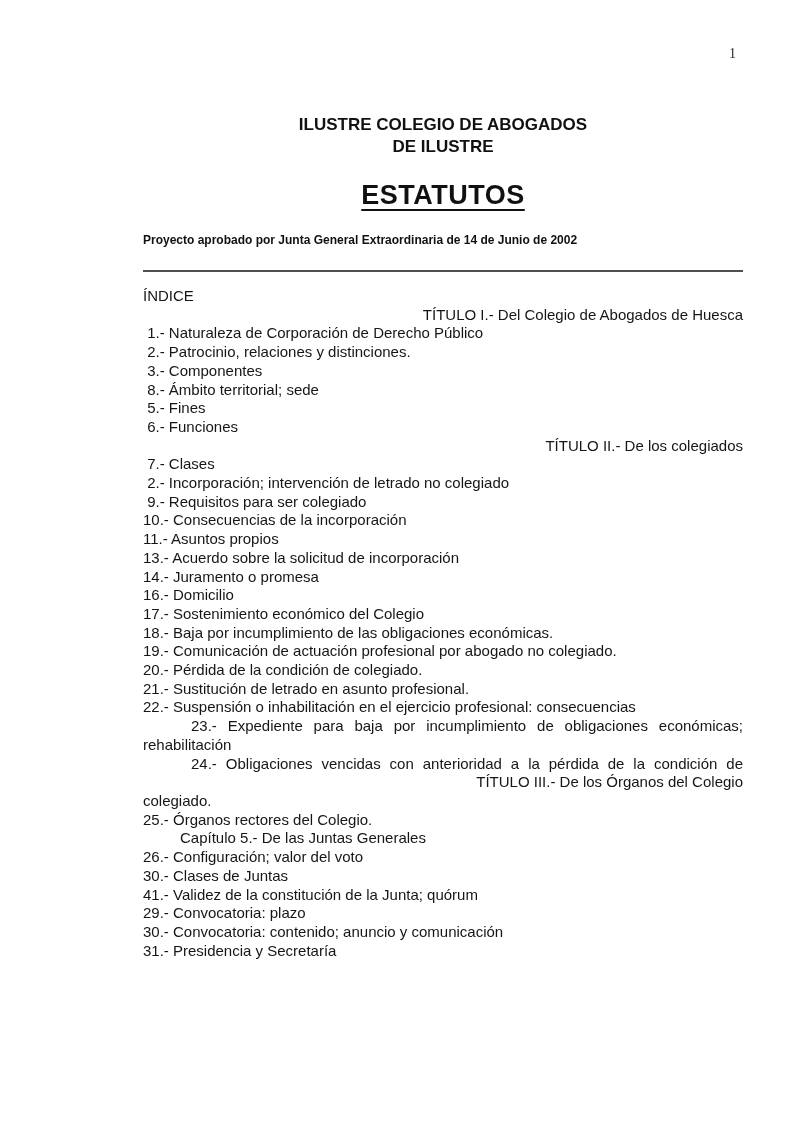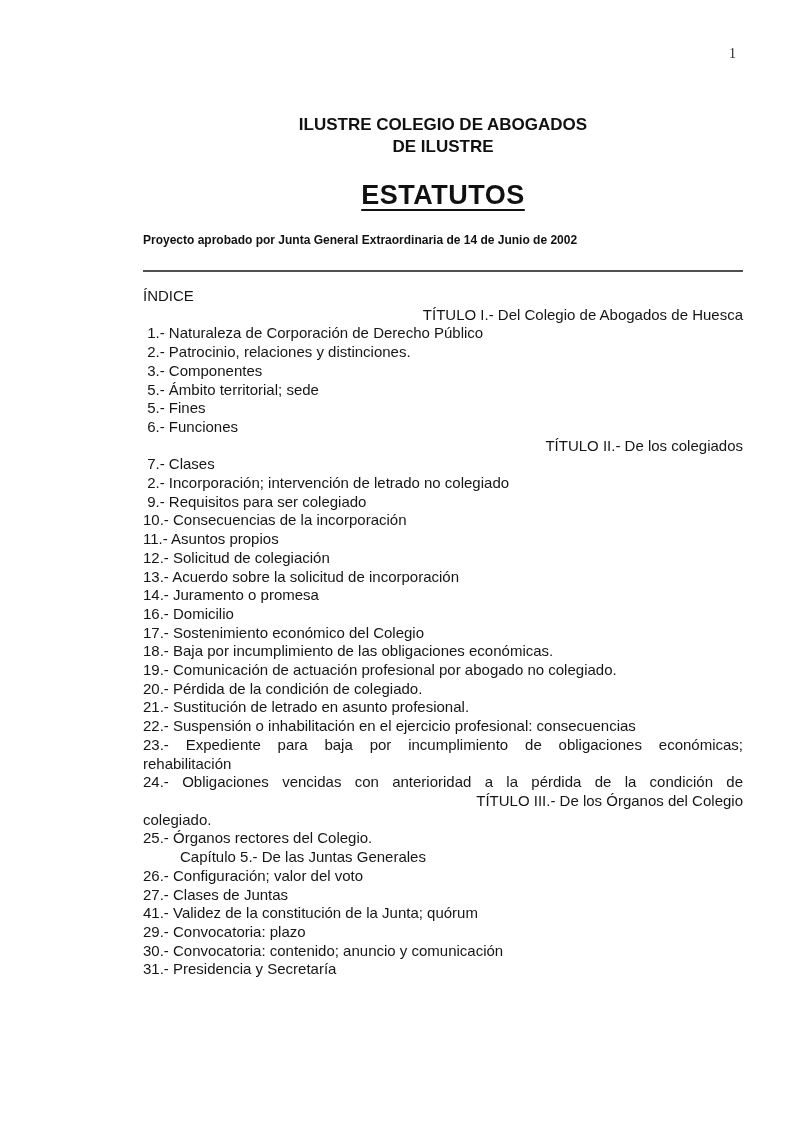--- a/index.html
+++ b/index.html
@@ -78,20 +78,21 @@
   .entry {
     white-space: pre-wrap;
   }
   .t-titulo   { padding-left: 95px; text-align: right; }
   .t-capitulo { padding-left: 37px; }
   .t-seccion  { padding-left: 99px; }
   .t-item-justified {
     text-align: justify;
     text-align-last: justify;
     white-space: normal;
+    margin-left: 48px;
   }
 </style>
 </head>
 <body>
 
 <div class="page">
 
   <div class="page-number">1</div>
 
   <div class="content">
@@ -111,48 +112,47 @@
 
     <div class="index">
       <div class="index-heading">ÍNDICE</div>
 
       <div>
 
       <div class="entry t-titulo">TÍTULO I.- Del Colegio de Abogados de Huesca</div>
           <div class="entry t-item"> 1.- Naturaleza de Corporación de Derecho Público</div>
           <div class="entry t-item"> 2.- Patrocinio, relaciones y distinciones.</div>
           <div class="entry t-item"> 3.- Componentes</div>
-          <div class="entry t-item"> 5.- Ámbito territorial; sede</div>
+          <div class="entry t-item"> 8.- Ámbito territorial; sede</div>
           <div class="entry t-item"> 5.- Fines</div>
           <div class="entry t-item"> 6.- Funciones</div>
           <div class="entry t-titulo">TÍTULO II.- De los colegiados</div>
           <div class="entry t-item"> 7.- Clases</div>
           <div class="entry t-item"> 2.- Incorporación; intervención de letrado no colegiado</div>
           <div class="entry t-item"> 9.- Requisitos para ser colegiado</div>
           <div class="entry t-item">10.- Consecuencias de la incorporación</div>
           <div class="entry t-item">11.- Asuntos propios</div>
-          <div class="entry t-item">12.- Solicitud de colegiación</div>
           <div class="entry t-item">13.- Acuerdo sobre la solicitud de incorporación</div>
           <div class="entry t-item">14.- Juramento o promesa</div>
           <div class="entry t-item">16.- Domicilio</div>
           <div class="entry t-item">17.- Sostenimiento económico del Colegio</div>
           <div class="entry t-item">18.- Baja por incumplimiento de las obligaciones económicas.</div>
           <div class="entry t-item">19.- Comunicación de actuación profesional por abogado no colegiado.</div>
           <div class="entry t-item">20.- Pérdida de la condición de colegiado.</div>
           <div class="entry t-item">21.- Sustitución de letrado en asunto profesional.</div>
           <div class="entry t-item">22.- Suspensión o inhabilitación en el ejercicio profesional: consecuencias</div>
           <div class="entry t-item-justified">23.- Expediente para baja por incumplimiento de obligaciones económicas;</div>
           <div class="entry t-item">rehabilitación</div>
           <div class="entry t-item-justified">24.- Obligaciones vencidas con anterioridad a la pérdida de la condición de</div>
           <div class="entry t-titulo">TÍTULO III.- De los Órganos del Colegio</div>
           <div class="entry t-item">colegiado.</div>
           <div class="entry t-item">25.- Órganos rectores del Colegio.</div>
           <div class="entry t-capitulo">Capítulo 5.- De las Juntas Generales</div>
           <div class="entry t-item">26.- Configuración; valor del voto</div>
-          <div class="entry t-item">27.- Clases de Juntas</div>
+          <div class="entry t-item">30.- Clases de Juntas</div>
           <div class="entry t-item">41.- Validez de la constitución de la Junta; quórum</div>
           <div class="entry t-item">29.- Convocatoria: plazo</div>
           <div class="entry t-item">30.- Convocatoria: contenido; anuncio y comunicación</div>
           <div class="entry t-item">31.- Presidencia y Secretaría</div>
         </div>
     </div>
 
   </div>
 </div>
 

